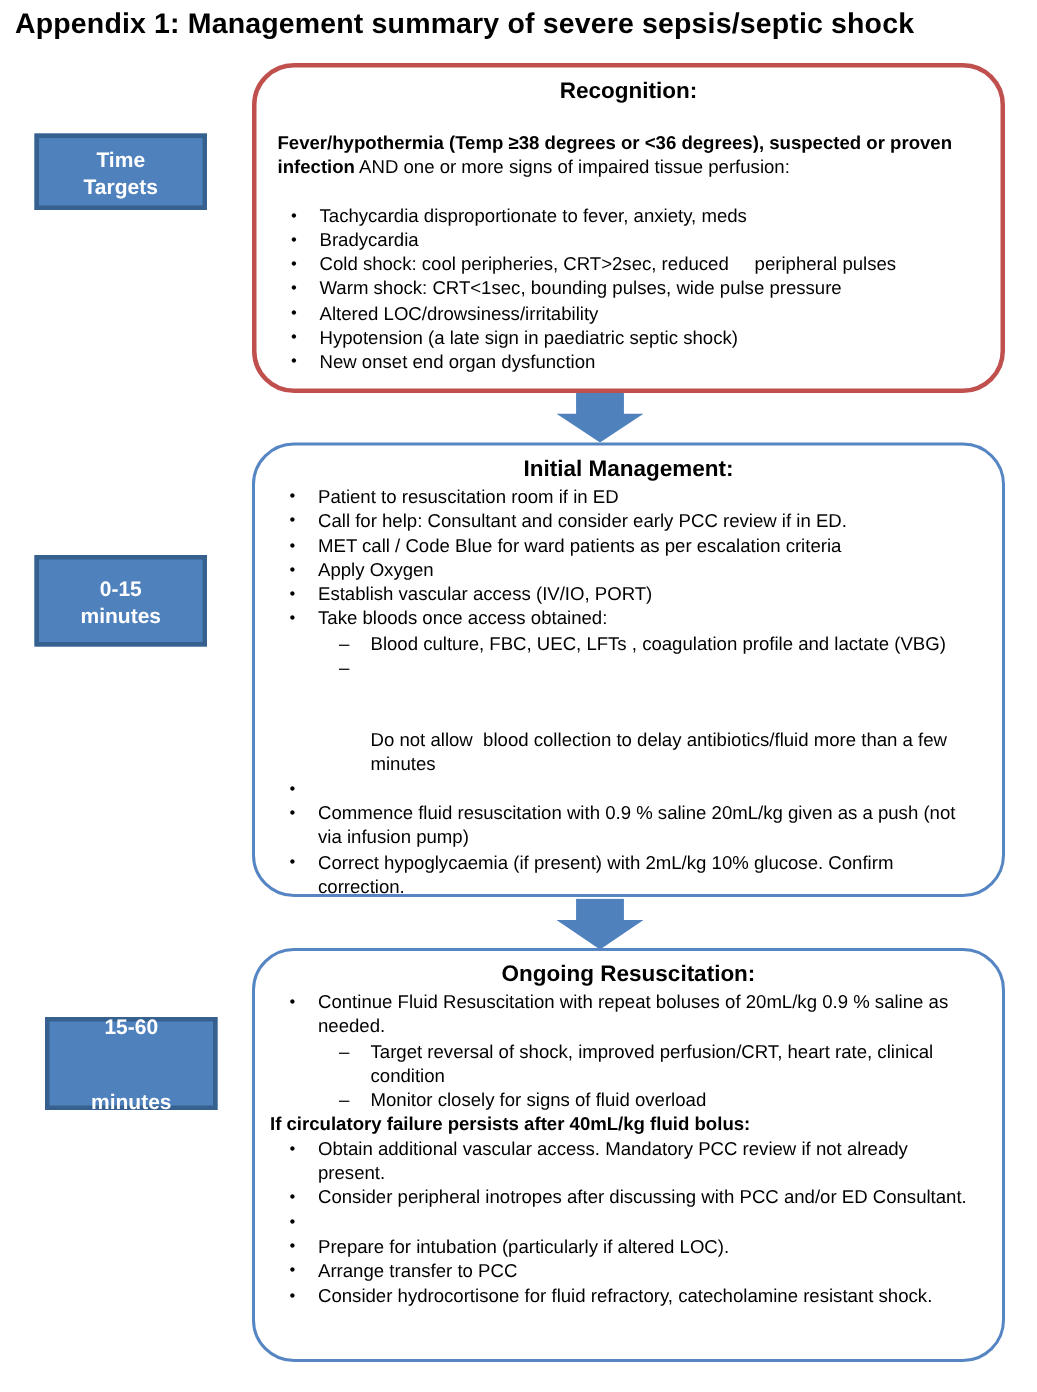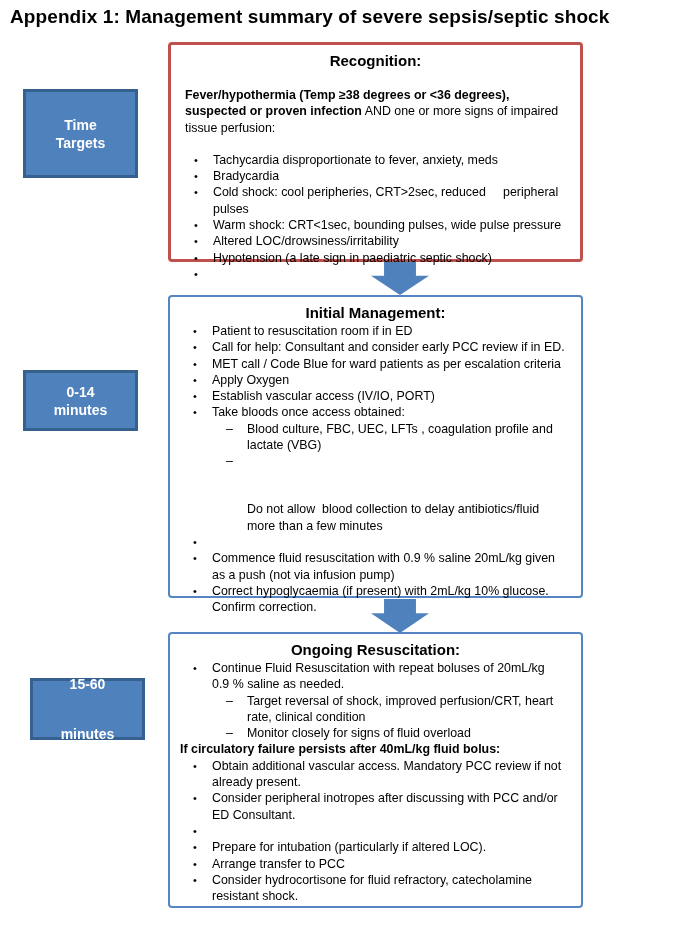--- a/index.html
+++ b/index.html
@@ -6,22 +6,22 @@
   #page{
     position:relative;width:691px;height:928px;background:#ffffff;overflow:hidden;
     font-family:"Liberation Sans",sans-serif;color:#000;
   }
   .page-title{
     position:absolute;left:10px;top:6px;width:660px;
     font-size:19px;font-weight:bold;letter-spacing:0.1px;
   }
   
   .flow-box{
-    position:absolute;left:168px;width:415px;background:#fff;
-    border-radius:4px;box-sizing:border-box;
+    position:absolute;left:168px;width:502px;background:#fff;
+    border-radius:28px;box-sizing:border-box;
   }
   .box-recognition{top:42px;height:220px;border:3px solid #C0504D;}
   .box-initial{top:295px;height:303px;border:2.5px solid #5585C2;}
   .box-ongoing{top:632px;height:276px;border:2.5px solid #5585C2;}
   .box-heading{
     text-align:center;font-size:15px;font-weight:bold;margin-top:6px;line-height:20px;
   }
   .box-content{padding:0 16px 0 14px;font-size:12.4px;line-height:16.3px;}
   .intro{margin-top:16px;}
   .intro .b{font-weight:bold;}
@@ -35,21 +35,21 @@
   .item.dash .marker{width:21px;}
   .item.bold{font-weight:bold;margin-left:-4px;}
   .txt{white-space:pre-wrap;}
   .txt.u{margin-top:48px;}
   
   .time-box{
     position:absolute;width:115px;background:#4F81BD;border:3px solid #36618F;
     box-sizing:border-box;color:#fff;font-weight:bold;font-size:14px;line-height:18px;
     display:flex;flex-direction:column;align-items:center;justify-content:center;text-align:center;
   }
-  .time-targets{left:23px;top:89px;height:89px;}
+  .time-targets{left:23px;top:89px;height:51px;}
   .time-0-15{left:23px;top:370px;height:61px;}
   .time-15-60{left:30px;top:678px;height:62px;gap:32px;}
   
   .down-arrow{
     position:absolute;left:371px;width:58px;height:33px;background:#4F81BD;
     clip-path:polygon(22.5% 0,77.5% 0,77.5% 42%,100% 42%,50% 100%,0 42%,22.5% 42%);
   }
   .arrow-1{top:262px;}
   .arrow-2{top:599px;height:34px;}
 </style>
@@ -58,21 +58,21 @@
 
 <div id="page">
 
   <div class="page-title">Appendix 1: Management summary of severe sepsis/septic shock</div>
 
   <div class="time-box time-targets">
     <span>Time</span>
     <span>Targets</span>
   </div>
   <div class="time-box time-0-15">
-    <span>0-14</span>
+    <span>0-15</span>
     <span>minutes</span>
   </div>
   <div class="time-box time-15-60">
     <span>15-60</span>
     <span>minutes</span>
   </div>
 
   <div class="flow-box box-recognition">
     <div class="box-heading">Recognition:</div>
     <div class="box-content">
@@ -99,20 +99,21 @@
           <div class="item bullet">
             <span class="marker">•</span>
             <span class="txt">Altered LOC/drowsiness/irritability</span>
           </div>
           <div class="item bullet">
             <span class="marker">•</span>
             <span class="txt">Hypotension (a late sign in paediatric septic shock)</span>
           </div>
           <div class="item bullet">
             <span class="marker">•</span>
+            <span class="txt">New onset end organ dysfunction</span>
           </div>
         </div>
     </div>
   </div>
 
   <div class="down-arrow arrow-1"></div>
 
   <div class="flow-box box-initial">
     <div class="box-heading">Initial Management:</div>
     <div class="box-content">

